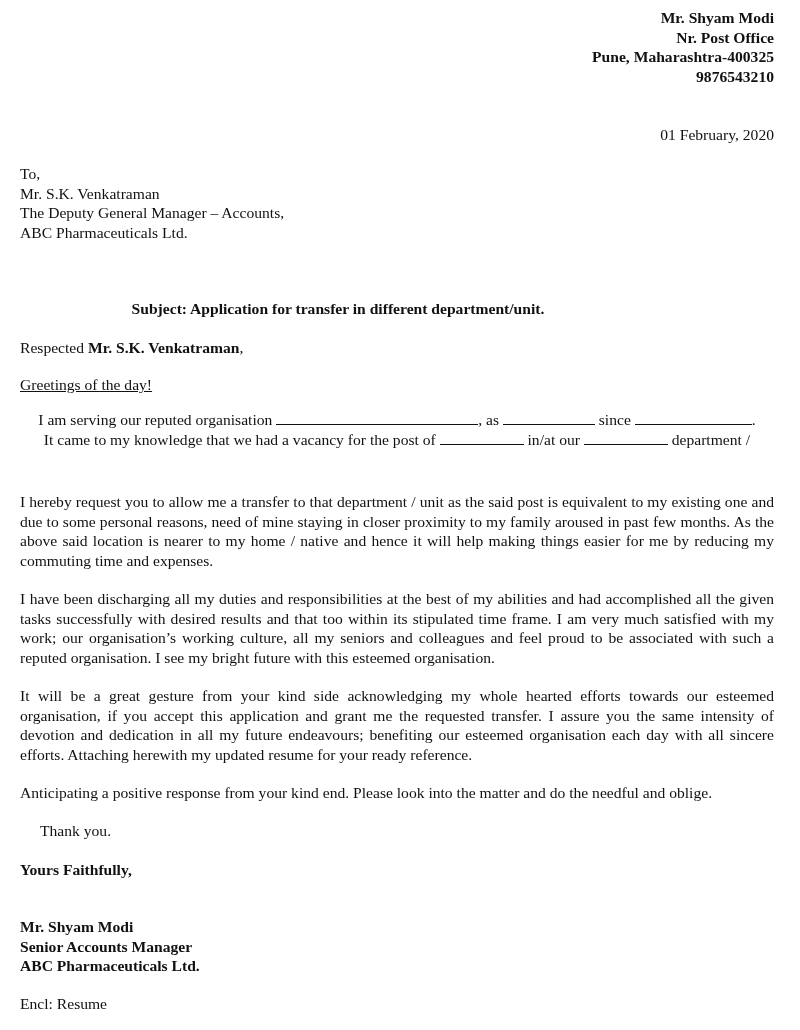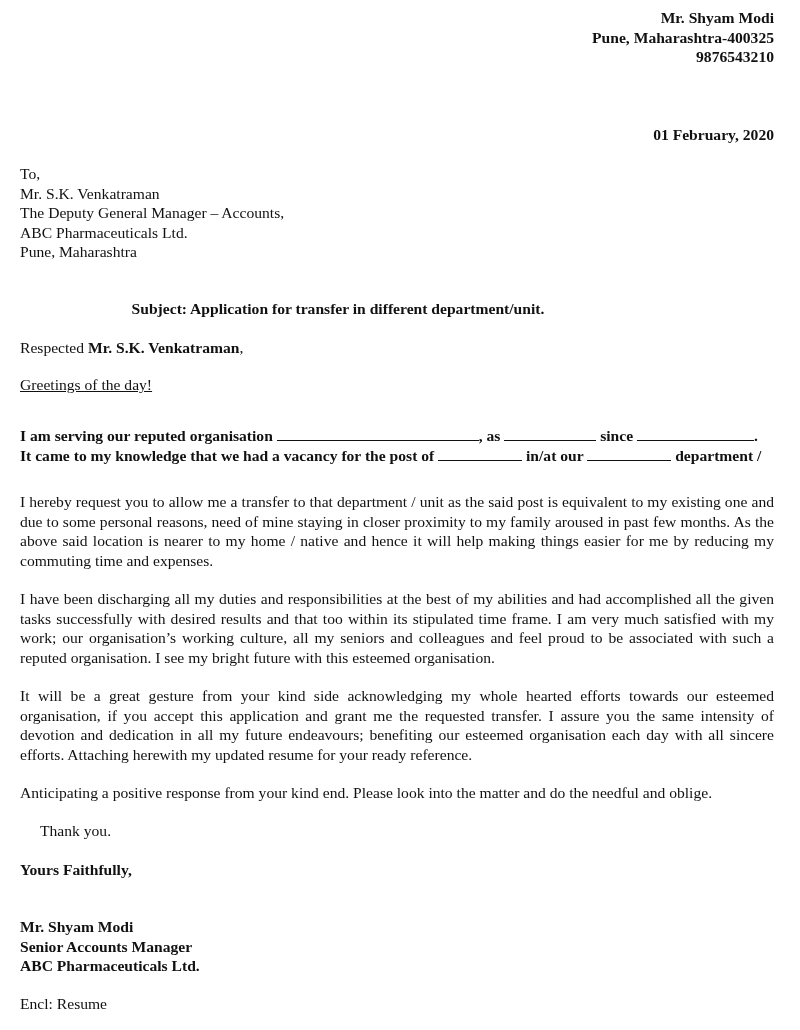--- a/index.html
+++ b/index.html
@@ -4,54 +4,54 @@
   <style>
     html, body { margin: 0; padding: 0; background: #ffffff; }
     body {
       width: 800px; height: 1030px; position: relative; overflow: hidden;
       font-family: "Liberation Serif", "DejaVu Serif", serif;
       color: #111111; font-size: 15.6px; line-height: 19.6px;
     }
     .abs { position: absolute; }
     .sender { right: 26px; top: 8px; text-align: right; font-weight: bold; }
     .sender div, .recipient div, .sign div { white-space: nowrap; }
-    .date { right: 26px; top: 125px; font-weight: bold; margin-left: 28px; }
+    .date { right: 26px; top: 125px; font-weight: normal; margin-left: 28px; }
     .recipient { left: 20px; top: 164px; font-weight: normal; }
     .subject { left: 0; width: 664px; text-align: center; top: 299px; font-weight: bold; padding-left: 12px; box-sizing: border-box; }
     .para { left: 20px; width: 754px; text-align: justify; }
     .blank { display: inline-block; border-bottom: 1px solid #111; height: 14px; vertical-align: baseline; }
     .b { font-weight: bold; }
     .sign { left: 20px; top: 917px; font-weight: bold; }
   </style>
 </head>
 <body>
 
 <div class="abs sender">
   <div>Mr. Shyam Modi</div>
+  <div>Nr. Post Office</div>
   <div>Pune, Maharashtra-400325</div>
   <div>9876543210</div>
 </div>
 
 <div class="abs date">01 February, 2020</div>
 
 <div class="abs recipient">
   <div>To,</div>
   <div>Mr. S.K. Venkatraman</div>
   <div>The Deputy General Manager – Accounts,</div>
   <div>ABC Pharmaceuticals Ltd.</div>
-  <div>Pune, Maharashtra</div>
 </div>
 
 <div class="abs subject">Subject: Application for transfer in different department/unit.</div>
 
 <div class="abs para" style="top:338px;"><span>Respected </span><span class="b">Mr. S.K. Venkatraman</span><span>,</span></div>
 
 <div class="abs para" style="top:375px;text-decoration:underline;">Greetings of the day!</div>
 
-<div class="abs para" style="top:426px; text-align:left;font-weight:bold;">
+<div class="abs para" style="top:410px; text-align:center;">
   <div style="white-space:nowrap;"><span>I am serving our reputed organisation </span><span class="blank" style="width:202px;"></span><span>, as </span><span class="blank" style="width:92px;"></span><span> since </span><span class="blank" style="width:117px;"></span><span>.</span></div>
   <div style="white-space:nowrap;"><span>It came to my knowledge that we had a vacancy for the post of </span><span class="blank" style="width:84px;"></span><span> in/at our </span><span class="blank" style="width:84px;"></span><span> department /</span></div>
 </div>
 
 <div class="abs para" style="top:492px;">I hereby request you to allow me a transfer to that department / unit as the said post is equivalent to my existing one and due to some personal reasons, need of mine staying in closer proximity to my family aroused in past few months. As the above said location is nearer to my home / native and hence it will help making things easier for me by reducing my commuting time and expenses.</div>
 
 <div class="abs para" style="top:589px;">I have been discharging all my duties and responsibilities at the best of my abilities and had accomplished all the given tasks successfully with desired results and that too within its stipulated time frame. I am very much satisfied with my work; our organisation’s working culture, all my seniors and colleagues and feel proud to be associated with such a reputed organisation. I see my bright future with this esteemed organisation.</div>
 
 <div class="abs para" style="top:686px;">It will be a great gesture from your kind side acknowledging my whole hearted efforts towards our esteemed organisation, if you accept this application and grant me the requested transfer. I assure you the same intensity of devotion and dedication in all my future endeavours; benefiting our esteemed organisation each day with all sincere efforts. Attaching herewith my updated resume for your ready reference.</div>
 

